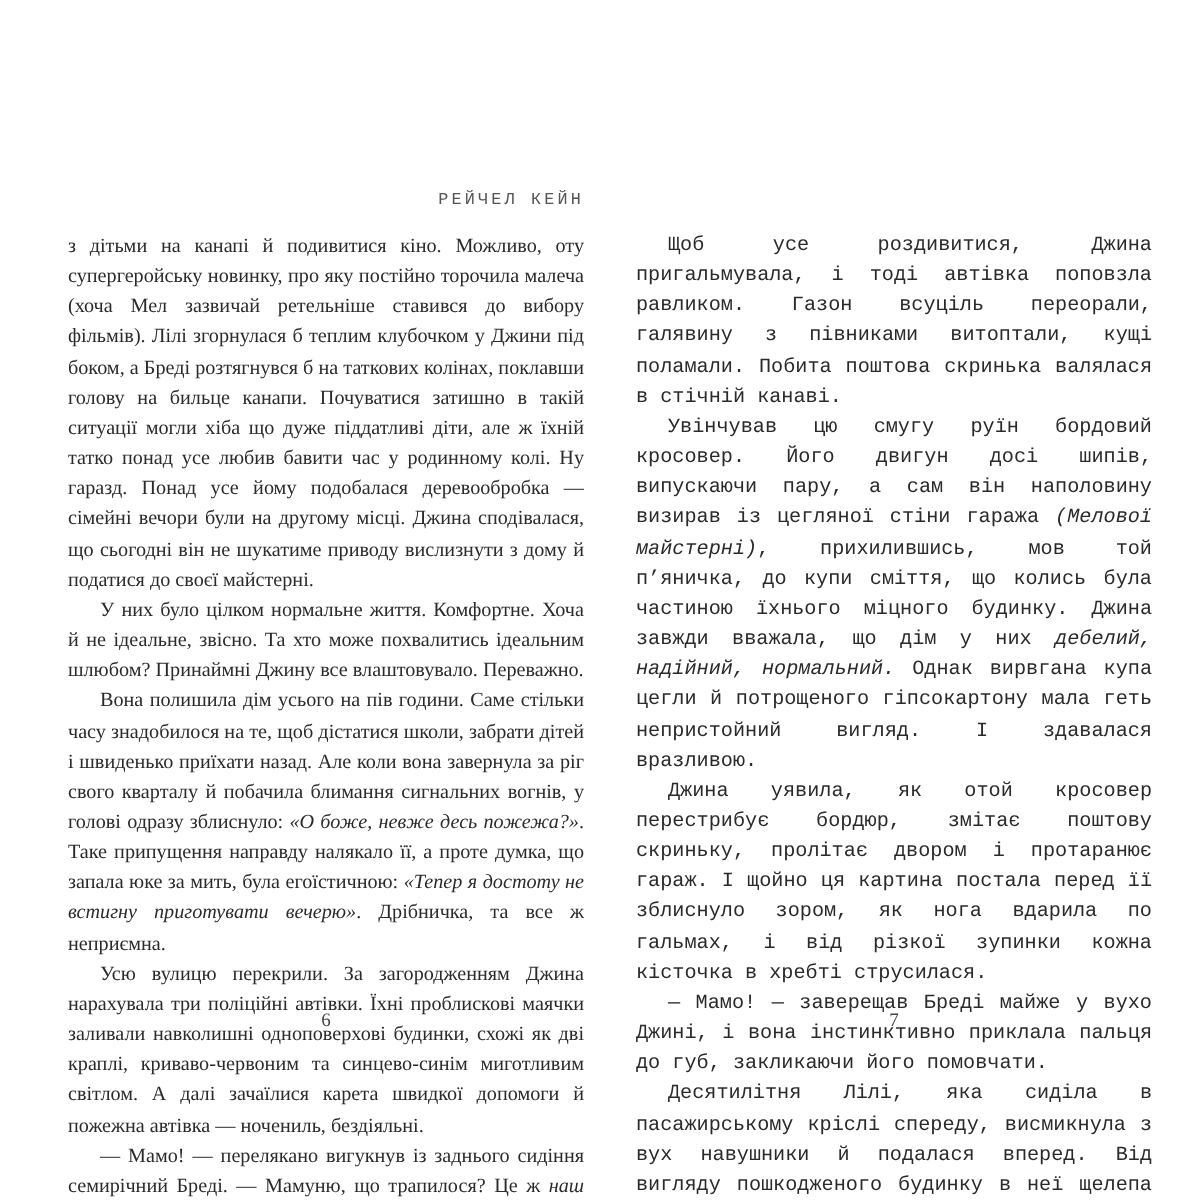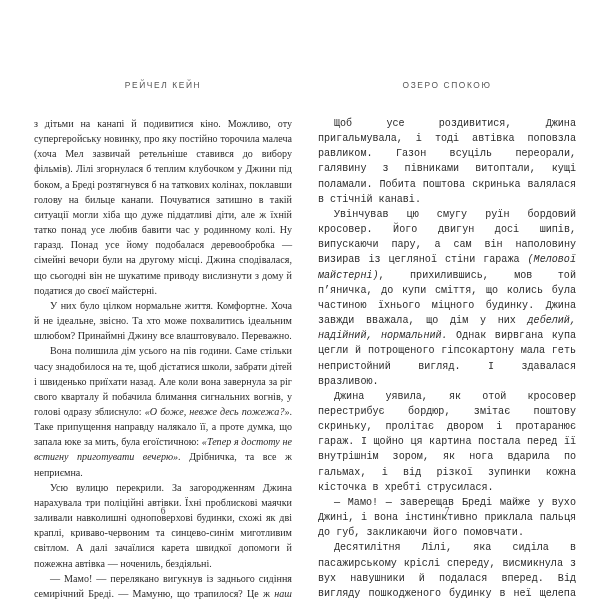--- a/index.html
+++ b/index.html
@@ -23,25 +23,25 @@
     .page {
       position: absolute;
       top: 0;
       height: 600px;
     }
     .page.left { left: 34px; width: 258px; }
     .page.right { left: 318px; width: 258px; }
 
     .running-head {
       position: absolute;
-      top: 80px;
+      top: 95px;
       left: 0;
       width: 100%;
-      text-align: center;
-      font-family: Liberation Sans, sans-serif;
+      text-align: right;
+      font-family: Liberation Mono, monospace;
       font-size: 8.4px;
       letter-spacing: 1.6px;
       color: #555;
     }
     .body-text {
       position: absolute;
       top: 116px;
       left: 0;
       width: 100%;
       font-size: 10.1px;
@@ -80,26 +80,25 @@
       <p>У них було цілком нормальне життя. Комфортне. Хоча й не ідеальне, звісно. Та хто може похвалитись ідеальним шлюбом? Принаймні Джину все влаштовувало. Переважно.</p>
       <p><span>Вона полишила дім усього на пів години. Саме стільки часу знадобилося на те, щоб дістатися школи, забрати дітей і швиденько приїхати назад. Але коли вона завернула за ріг свого кварталу й побачила блимання сигнальних вогнів, у голові одразу зблиснуло: </span><em>«О боже, невже десь пожежа?»</em><span>. Таке припущення направду налякало її, а проте думка, що запала юке за мить, була егоїстичною: </span><em>«Тепер я достоту не встигну приготувати вечерю»</em><span>. Дрібничка, та все ж неприємна.</span></p>
       <p>Усю вулицю перекрили. За загородженням Джина нарахувала три поліційні автівки. Їхні проблискові маячки заливали навколишні одноповерхові будинки, схожі як дві краплі, криваво-червоним та синцево-синім миготливим світлом. А далі зачаїлися карета швидкої допомоги й пожежна автівка — ночениль, бездіяльні.</p>
       <p><span>— Мамо! — перелякано вигукнув із заднього сидіння семирічний Бреді. — Мамуню, що трапилося? Це ж </span><em>наш будинок</em></p>
     </div>
 
     <div class="folio">6</div>
   </div>
 
   <div class="page right">
-    <div class="running-head">ОЗЕРО СПОКОЮ</div>
 
     <div class="body-text">
       <p>Щоб усе роздивитися, Джина пригальмувала, і тоді автівка поповзла равликом. Газон всуціль переорали, галявину з півниками витоптали, кущі поламали. Побита поштова скринька валялася в стічній канаві.</p>
       <p><span>Увінчував цю смугу руїн бордовий кросовер. Його двигун досі шипів, випускаючи пару, а сам він наполовину визирав із цегляної стіни гаража </span><em>(Мелової майстерні)</em><span>, прихилившись, мов той п’яничка, до купи сміття, що колись була частиною їхнього міцного будинку. Джина завжди вважала, що дім у них </span><em>дебелий, надійний, нормальний.</em><span> Однак вирвгана купа цегли й потрощеного гіпсокартону мала геть непристойний вигляд. І здавалася вразливою.</span></p>
-      <p>Джина уявила, як отой кросовер перестрибує бордюр, змітає поштову скриньку, пролітає двором і протаранює гараж. І щойно ця картина постала перед її внутрішнім зором, як нога вдарила по гальмах, і від різкої зупинки кожна кісточка в хребті струсилася.</p>
+      <p>Джина уявила, як отой кросовер перестрибує бордюр, змітає поштову скриньку, пролітає двором і протаранює гараж. І щойно ця картина постала перед її зблиснуло зором, як нога вдарила по гальмах, і від різкої зупинки кожна кісточка в хребті струсилася.</p>
       <p>— Мамо! — заверещав Бреді майже у вухо Джині, і вона інстинктивно приклала пальця до губ, закликаючи його помовчати.</p>
       <p>Десятилітня Лілі, яка сиділа в пасажирському кріслі спереду, висмикнула з вух навушники й подалася вперед. Від вигляду пошкодженого будинку в неї щелепа відвисла й очі на досі полізли. Але вона нічого не сказала.</p>
       <p>— Вибач, — промовила Джина, заледве усвідомлюючи сказане. — Тут якась халепа, синку. Лілі? З тобою все гаразд?</p>
       <p class="dlg">— А що вигляду?</p>
       <p class="dlg"><span>— </span><em>З одразу все гаразд?</em></p>
       <p class="dlg">— Так! Що стічній?</p>
 
     </div>
 
     <div class="folio">7</div>

